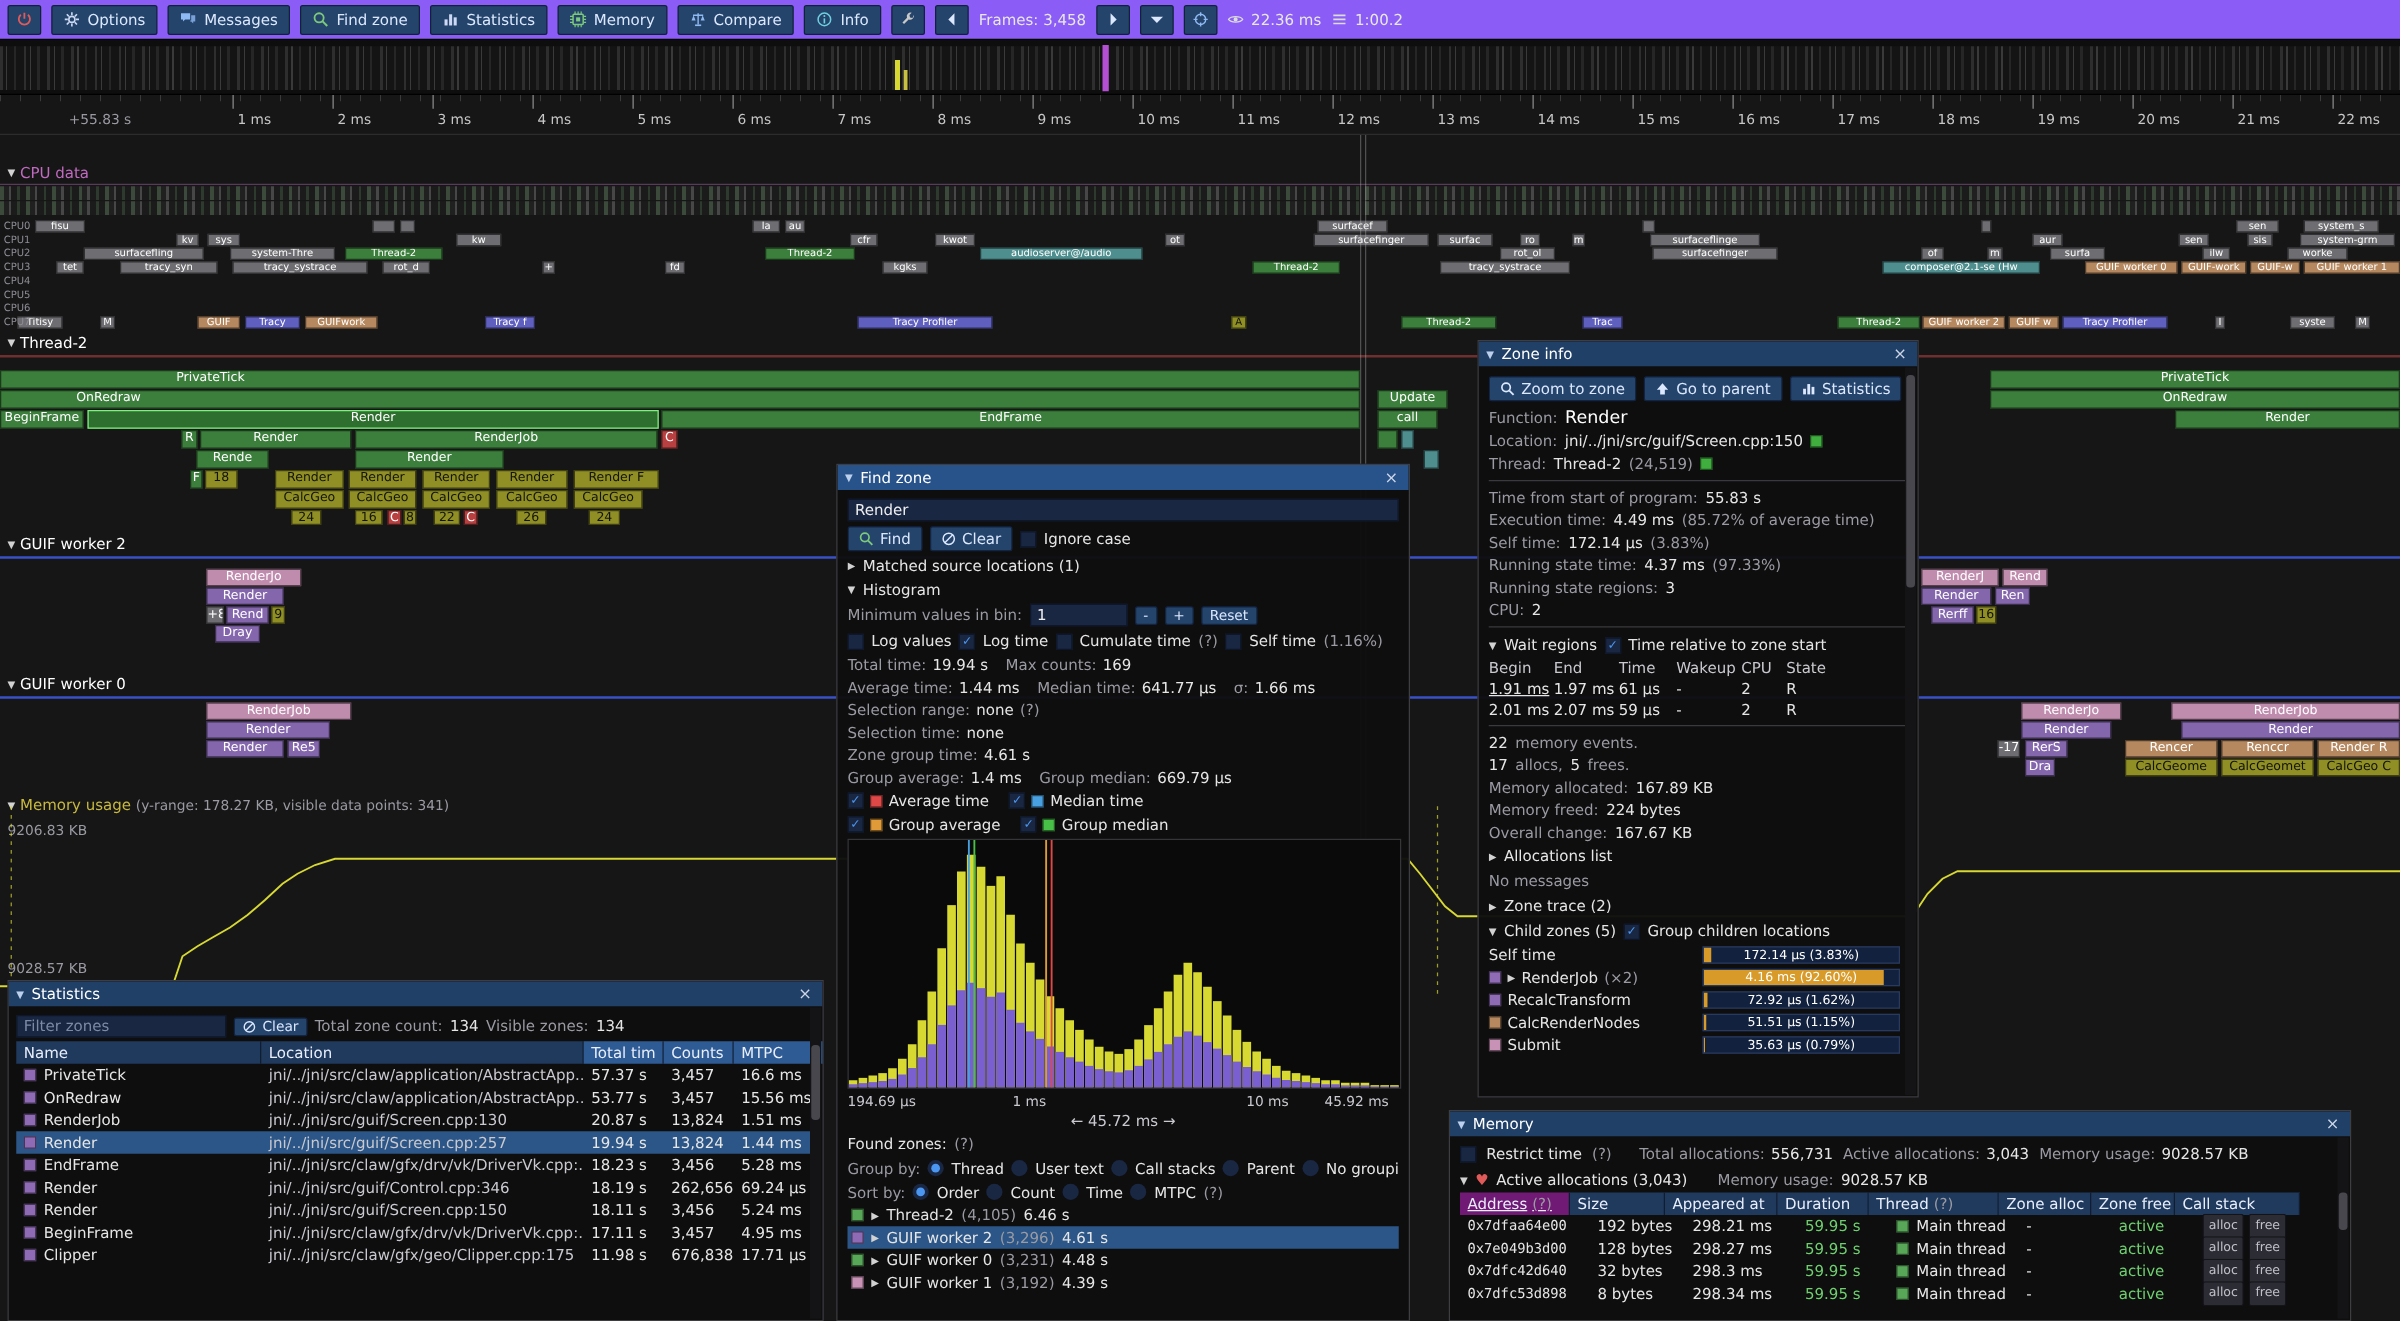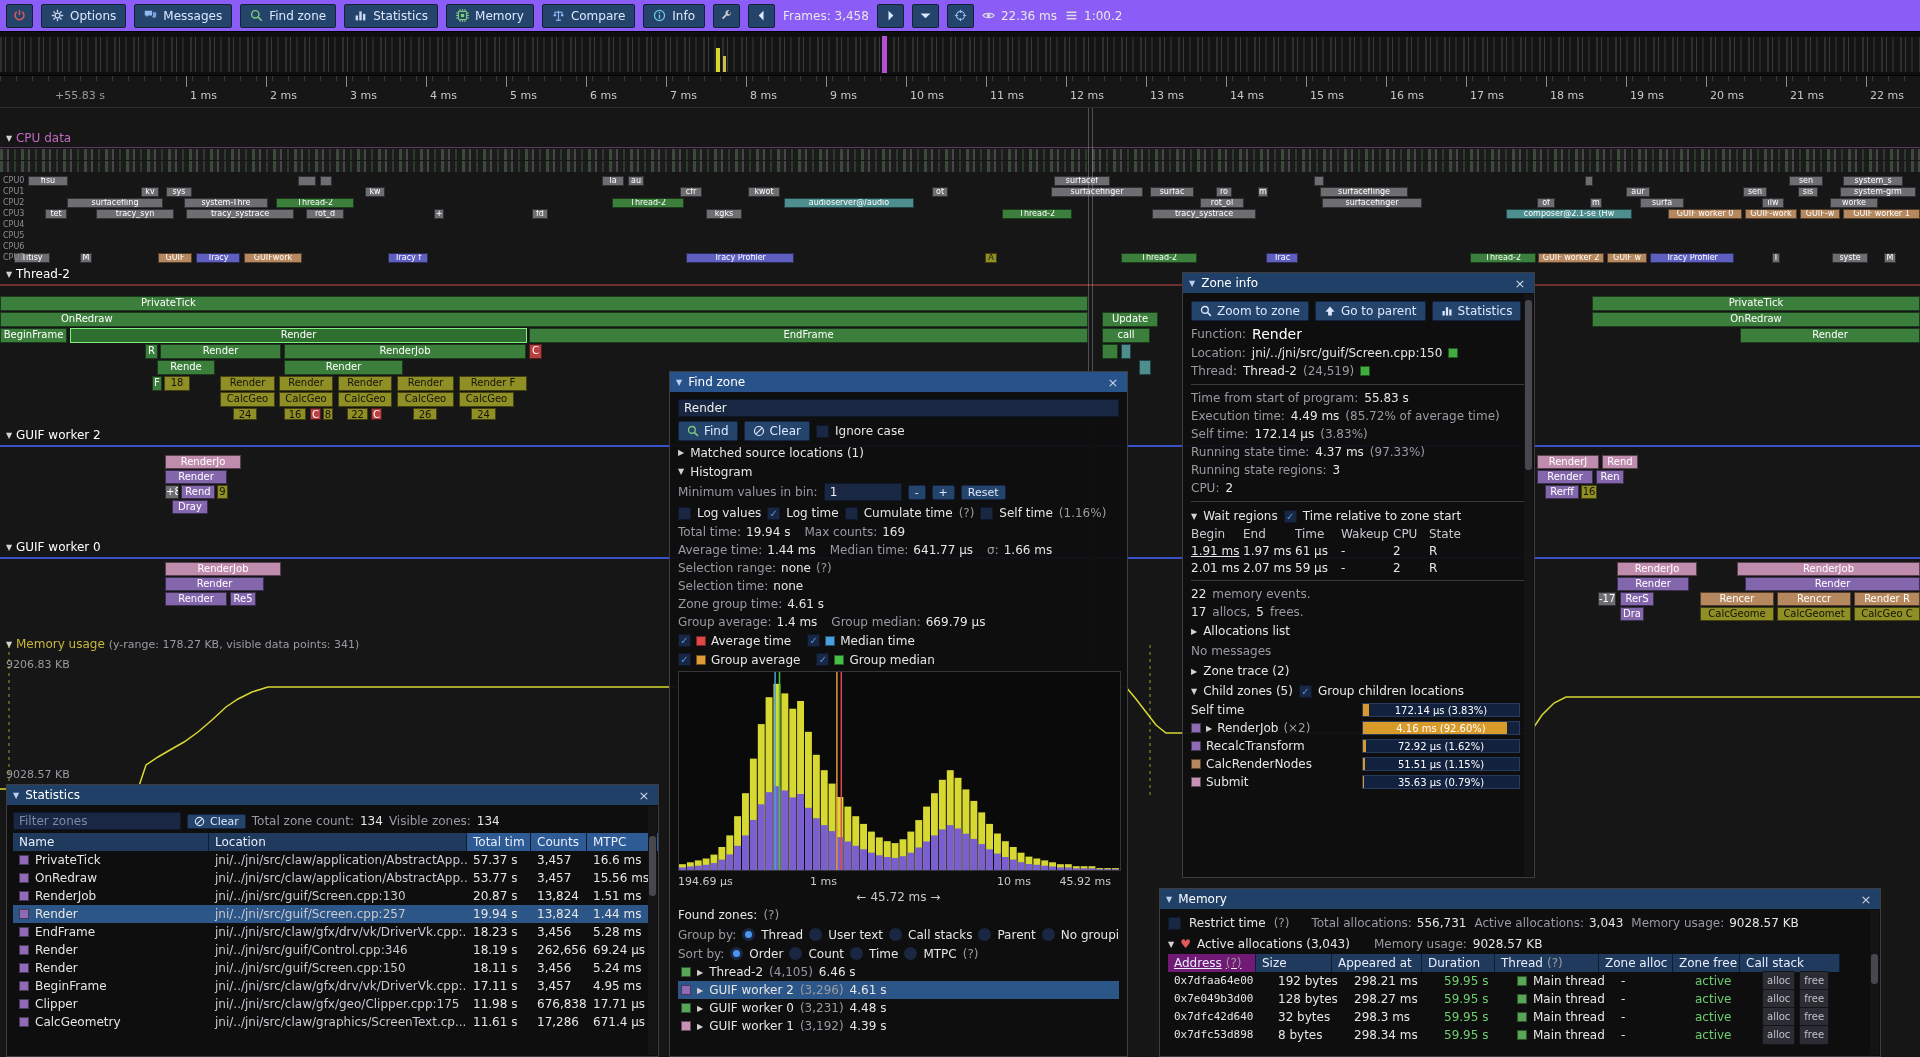--- a/index.html
+++ b/index.html
@@ -277,21 +277,21 @@
         <div class="zone cz z-gy" style="left: 602px; top: 46px; width: 22px; height: 10px;">la</div>
         <div class="zone cz z-gy" style="left: 628px; top: 46px; width: 16px; height: 10px;">au</div>
         <div class="zone cz z-gy" style="left: 1054px; top: 46px; width: 56px; height: 10px;">surfacef</div>
         <div class="zone cz z-gy" style="left: 1314px; top: 46px; width: 10px; height: 10px;"></div>
         <div class="zone cz z-gy" style="left: 1585px; top: 46px; width: 8px; height: 10px;"></div>
         <div class="zone cz z-gy" style="left: 1789px; top: 46px; width: 34px; height: 10px;">sen</div>
         <div class="zone cz z-gy" style="left: 1843px; top: 46px; width: 60px; height: 10px;">system_s</div>
         <span class="cpu-label" style="top: 57px;">CPU1</span>
         <div class="zone cz z-gy" style="left: 141px; top: 57px; width: 18px; height: 10px;">kv</div>
         <div class="zone cz z-gy" style="left: 166px; top: 57px; width: 26px; height: 10px;">sys</div>
-        <div class="zone cz z-gy" style="left: 365px; top: 57px; width: 20px; height: 10px;">kw</div>
+        <div class="zone cz z-gy" style="left: 365px; top: 57px; width: 36px; height: 10px;">kw</div>
         <div class="zone cz z-gy" style="left: 680px; top: 57px; width: 22px; height: 10px;">cfr</div>
         <div class="zone cz z-gy" style="left: 748px; top: 57px; width: 32px; height: 10px;">kwot</div>
         <div class="zone cz z-gy" style="left: 932px; top: 57px; width: 16px; height: 10px;">ot</div>
         <div class="zone cz z-gy" style="left: 1051px; top: 57px; width: 92px; height: 10px;">surfacefinger</div>
         <div class="zone cz z-gy" style="left: 1150px; top: 57px; width: 44px; height: 10px;">surfac</div>
         <div class="zone cz z-gy" style="left: 1216px; top: 57px; width: 16px; height: 10px;">ro</div>
         <div class="zone cz z-gy" style="left: 1258px; top: 57px; width: 10px; height: 10px;">m</div>
         <div class="zone cz z-gy" style="left: 1320px; top: 57px; width: 88px; height: 10px;">surfaceflinge</div>
         <div class="zone cz z-gy" style="left: 1626px; top: 57px; width: 24px; height: 10px;">aur</div>
         <div class="zone cz z-gy" style="left: 1743px; top: 57px; width: 24px; height: 10px;">sen</div>
@@ -878,20 +878,34 @@
       <div class="wrow">
           <span>22</span>
           <span class="dim">memory events.</span>
         </div>
       <div class="wrow">
         <span>17</span>
         <span class="dim">allocs,</span>
         <span>5</span>
         <span class="dim">frees.</span>
       </div>
+      <div id="zi-mem-fields">
+          <div class="wrow">
+            <span class="dim">Memory allocated:</span>
+            <span>167.89 KB</span>
+          </div>
+          <div class="wrow">
+            <span class="dim">Memory freed:</span>
+            <span>224 bytes</span>
+          </div>
+          <div class="wrow">
+            <span class="dim">Overall change:</span>
+            <span>167.67 KB</span>
+          </div>
+        </div>
       <div class="wrow" style="height:20px">
         <span class="tri">▶</span>
         <span>Allocations list</span>
       </div>
       <div class="wrow dim" style="height:20px">No messages</div>
       <div class="wrow" style="height:20px">
         <span class="tri">▶</span>
         <span>Zone trace (2)</span>
       </div>
       <div class="wrow" style="height:20px">
@@ -1071,30 +1085,20 @@
           <div class="st-row">
             <span class="c" style="width: 196px;">
               <span class="sq" style="background: rgb(143, 107, 181);"></span>
               <span>Clipper</span>
             </span>
             <span class="c dim2" style="width: 258px;">jni/../jni/src/claw/gfx/geo/Clipper.cpp:175</span>
             <span class="c" style="width: 64px;">11.98 s</span>
             <span class="c" style="width: 56px;">676,838</span>
             <span class="c" style="width: 79px;">17.71 μs</span>
           </div>
-          <div class="st-row">
-            <span class="c" style="width: 196px;">
-              <span class="sq" style="background: rgb(143, 107, 181);"></span>
-              <span>CalcGeometry</span>
-            </span>
-            <span class="c dim2" style="width: 258px;">jni/../jni/src/claw/graphics/ScreenText.cp...</span>
-            <span class="c" style="width: 64px;">11.61 s</span>
-            <span class="c" style="width: 56px;">17,286</span>
-            <span class="c" style="width: 79px;">671.4 μs</span>
-          </div>
         </div>
     </div>
     <div class="scroll">
         <div class="thumb" style="top:30px;height:60px"></div>
       </div>
   </div>
 
   <div class="win" id="win-mem">
     <div class="wtitle">
       <span class="tri">▼</span>

